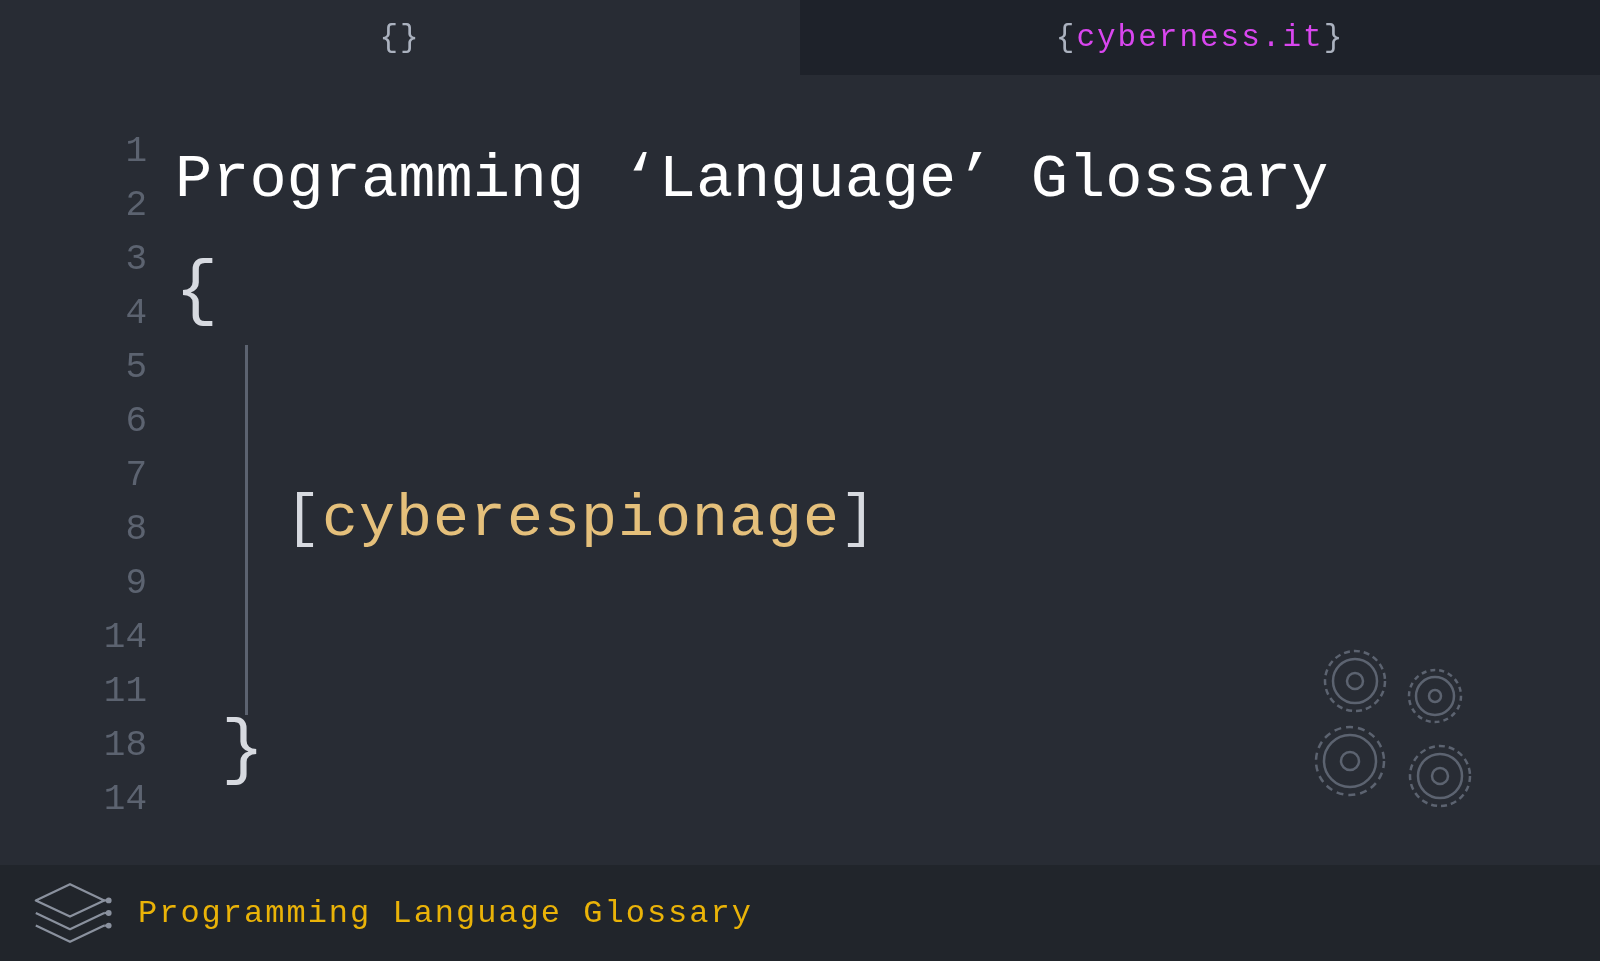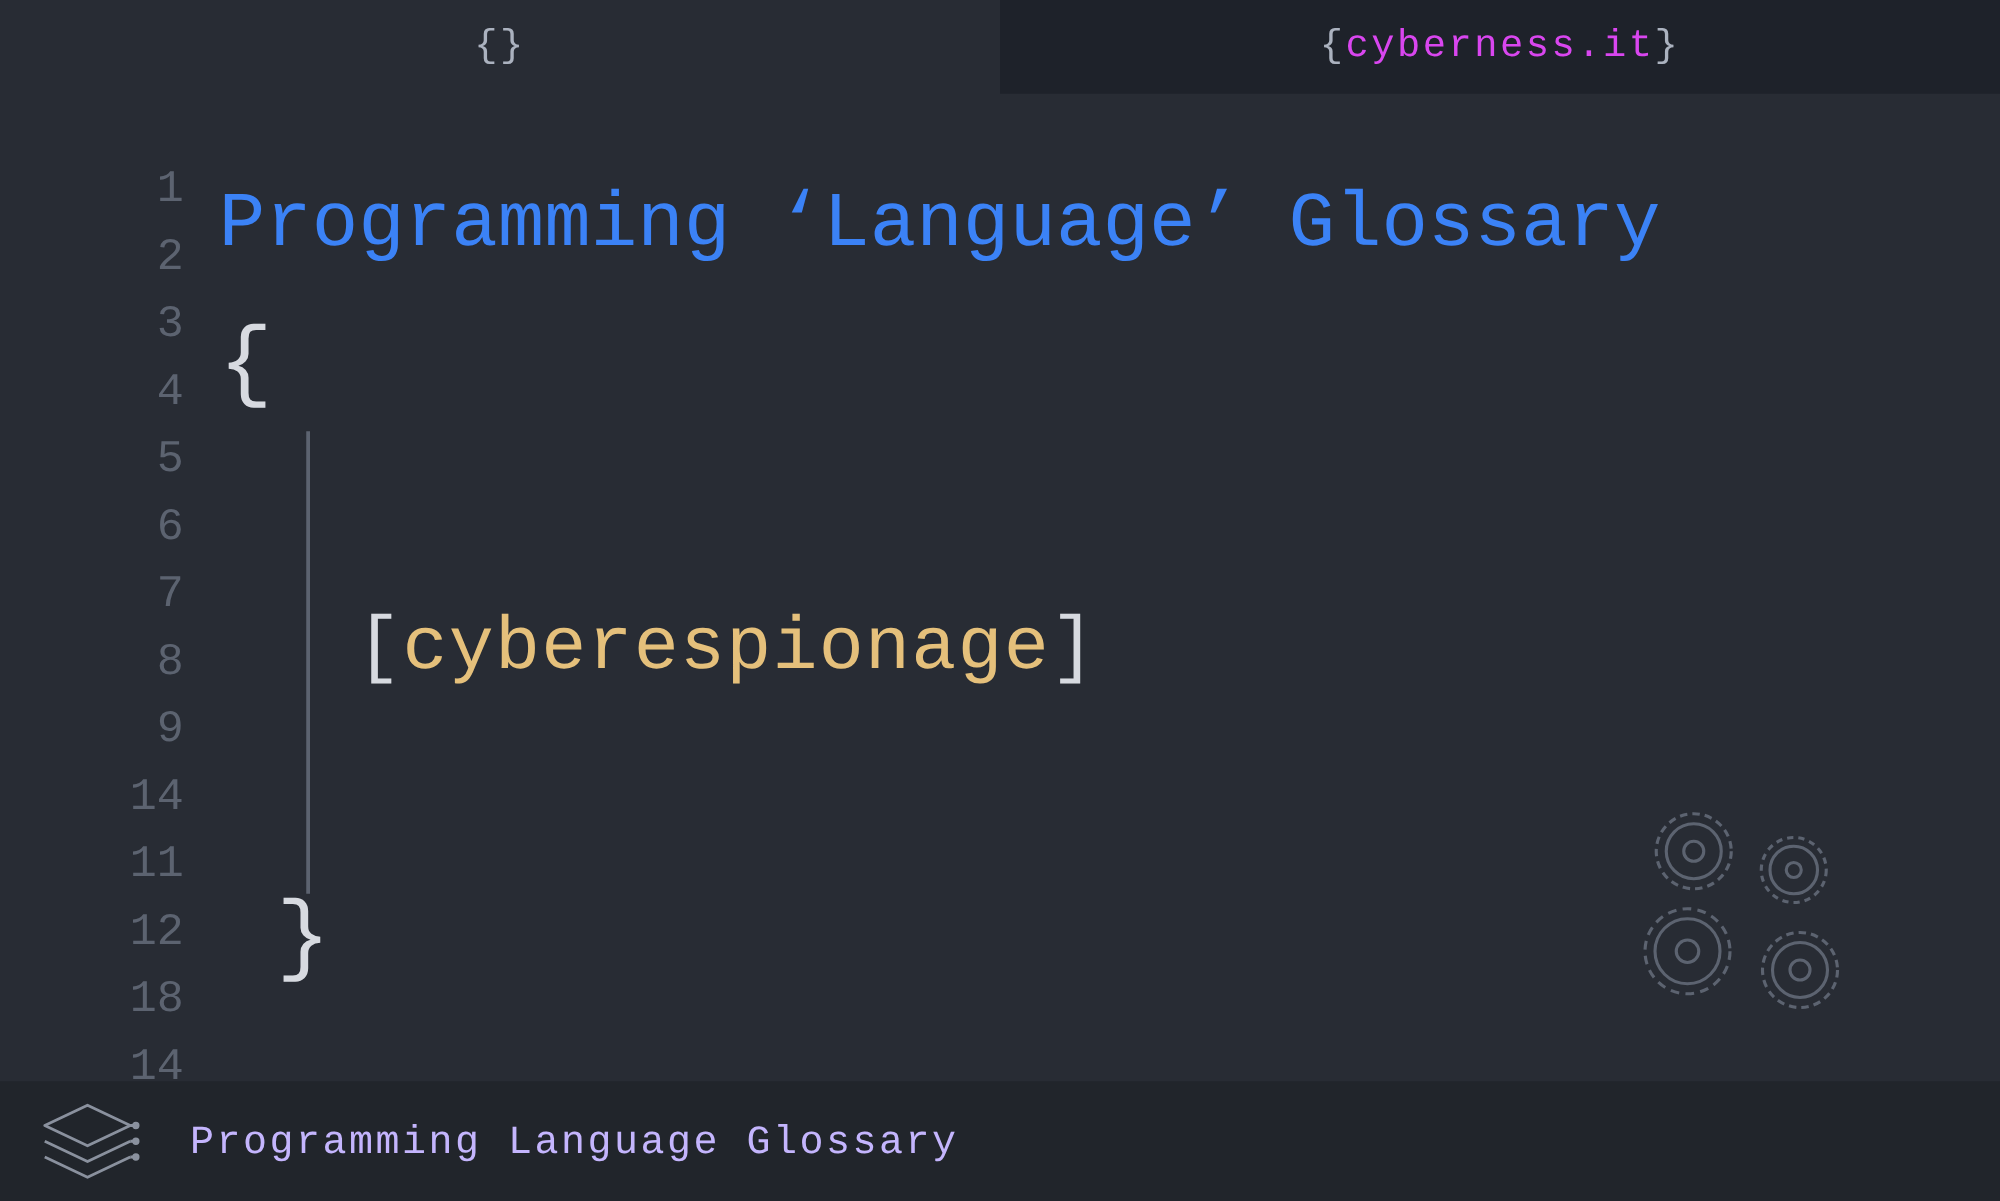--- a/index.html
+++ b/index.html
@@ -60,21 +60,21 @@
       line-height: 54px;
       font-weight: 400;
     }
     .content {
       flex: 1;
       position: relative;
       padding-top: 10px;
     }
     .title-line {
       font-size: 62px;
-      color: #3b82f6;
+      color: #ffffff;
       line-height: 54px;
       padding-top: 28px;
       letter-spacing: 0px;
       font-weight: 400;
     }
     .open-brace-line {
       font-size: 72px;
       color: #d7dae0;
       line-height: 54px;
       padding-top: 58px;
@@ -121,24 +121,24 @@
       padding-left: 20px;
     }
     .footer-icon {
       width: 100px;
       height: 80px;
       display: flex;
       align-items: center;
       justify-content: center;
     }
     .footer-title {
-      color: #c4b5fd;
+      color: #eab308;
       font-size: 32px;
       letter-spacing: 2px;
-      margin-left: 32px;
+      margin-left: 18px;
     }
     .gears {
       position: absolute;
       right: 80px;
       bottom: 130px;
       width: 240px;
       height: 200px;
     }
   </style>
 </head>
@@ -162,21 +162,20 @@
     <div class="line-num">2</div>
     <div class="line-num">3</div>
     <div class="line-num">4</div>
     <div class="line-num">5</div>
     <div class="line-num">6</div>
     <div class="line-num">7</div>
     <div class="line-num">8</div>
     <div class="line-num">9</div>
     <div class="line-num">14</div>
     <div class="line-num">11</div>
-    <div class="line-num">12</div>
     <div class="line-num">18</div>
     <div class="line-num">14</div>
   </div>
   <div class="content">
     <div class="title-line">Programming ‘Language’ Glossary</div>
     <div class="open-brace-line">{</div>
     <div class="vertical-line"></div>
     <div class="term-line">
       <span class="bracket">[</span><span class="term-word">cyberespionage</span><span class="bracket">]</span>
     </div>

